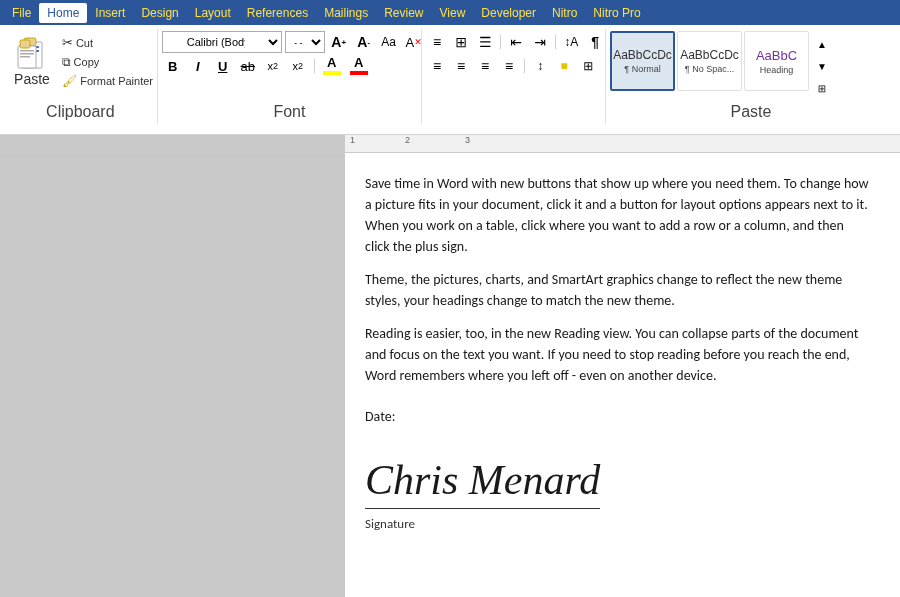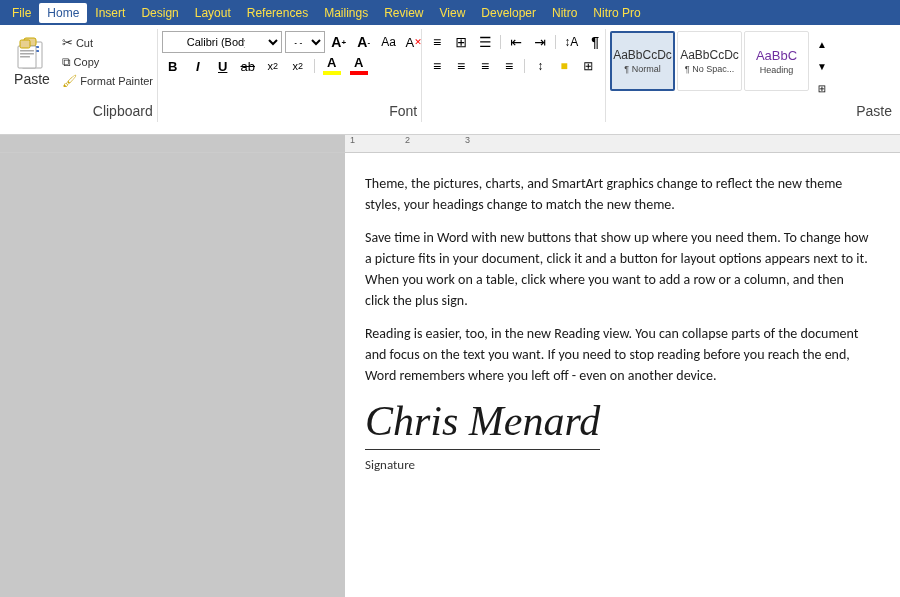--- a/index.html
+++ b/index.html
@@ -52,22 +52,22 @@
 
     .ribbon-group-content {
       display: flex;
       flex-direction: row;
       align-items: flex-start;
       flex: 1;
       gap: 2px;
     }
 
     .ribbon-group-label {
-      text-align: right;
-      font-size: 14px;
+      text-align: center;
+      font-size: 16px;
       color: #444;
       padding: 2px 0 3px 0;
       margin-top: auto;
     }
 
     
     .clipboard-group .ribbon-group-content {
       flex-direction: row;
       align-items: flex-start;
     }
@@ -466,23 +466,24 @@
     <span class="ruler-mark" style="left:60px;">2</span>
     <span class="ruler-mark" style="left:120px;">3</span>
   </div>
 </div>
 
 <div class="document-area">
   <div class="left-margin"></div>
   <div class="page-content">
     <div class="page-inner">
       <div class="doc-text">
+        <div class="doc-para">Save time in Word with new buttons that show up where you need them. To change how a picture fits in your document, click it and a button for layout options appears next to it. When you work on a table, click where you want to add a row or a column, and then click the plus sign.</div>
         <div class="doc-para">Theme, the pictures, charts, and SmartArt graphics change to reflect the new theme styles, your headings change to match the new theme.</div>
-        <div class="doc-para">Save time in Word with new buttons that show up where you need them. To change how a picture fits in your document, click it and a button for layout options appears next to it. When you work on a table, click where you want to add a row or a column, and then click the plus sign.</div>
         <div class="doc-para">Reading is easier, too, in the new Reading view. You can collapse parts of the document and focus on the text you want. If you need to stop reading before you reach the end, Word remembers where you left off - even on another device.</div>
+        <div class="date-label">Date:</div>
         <div class="signature-area">
           <div class="signature-img">Chris Menard</div>
           <div class="signature-label">Signature</div>
         </div>
       </div>
     </div>
   </div>
 </div>
 
 </body></html>

